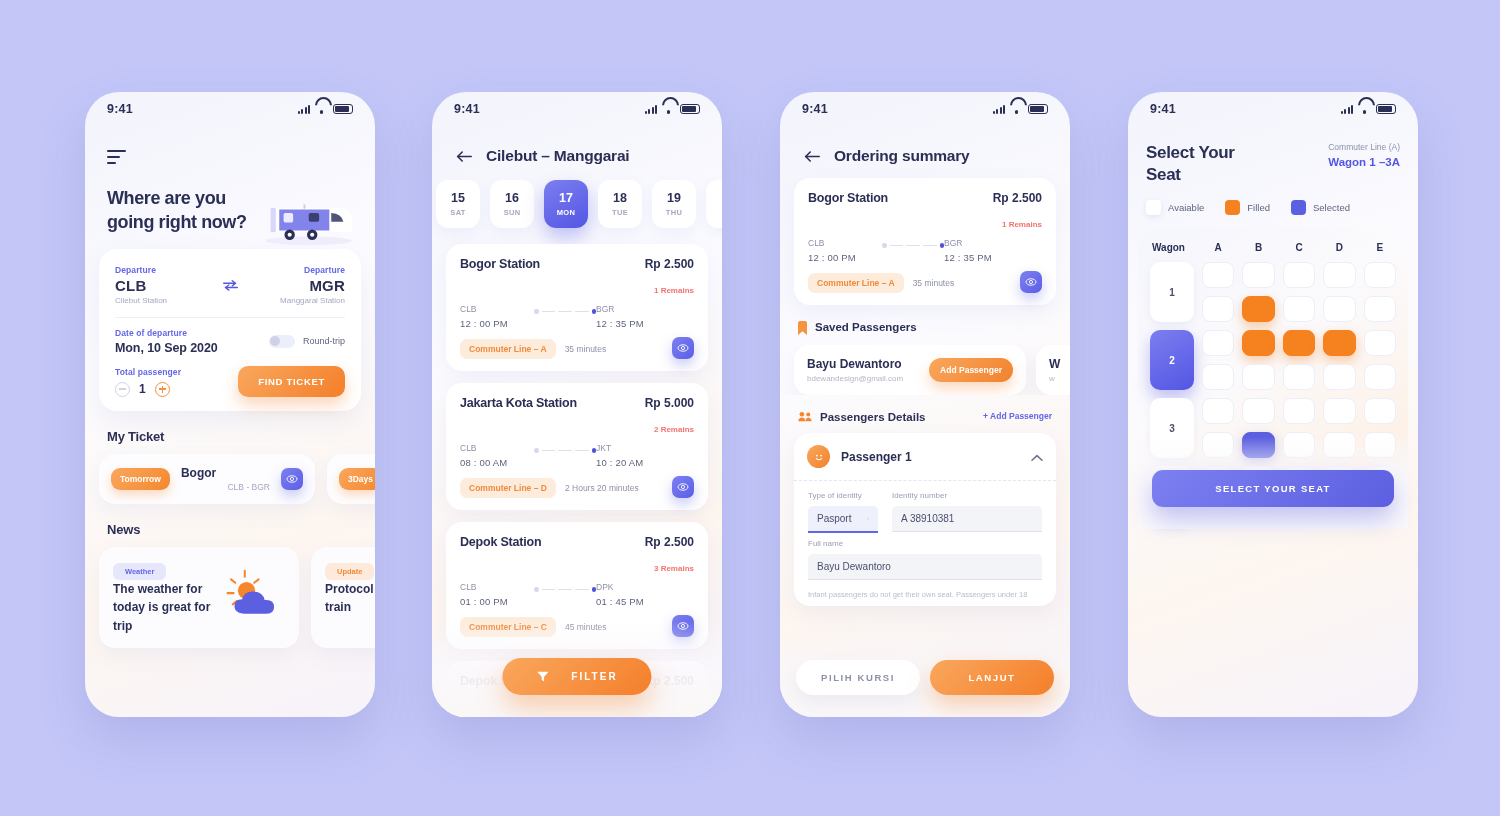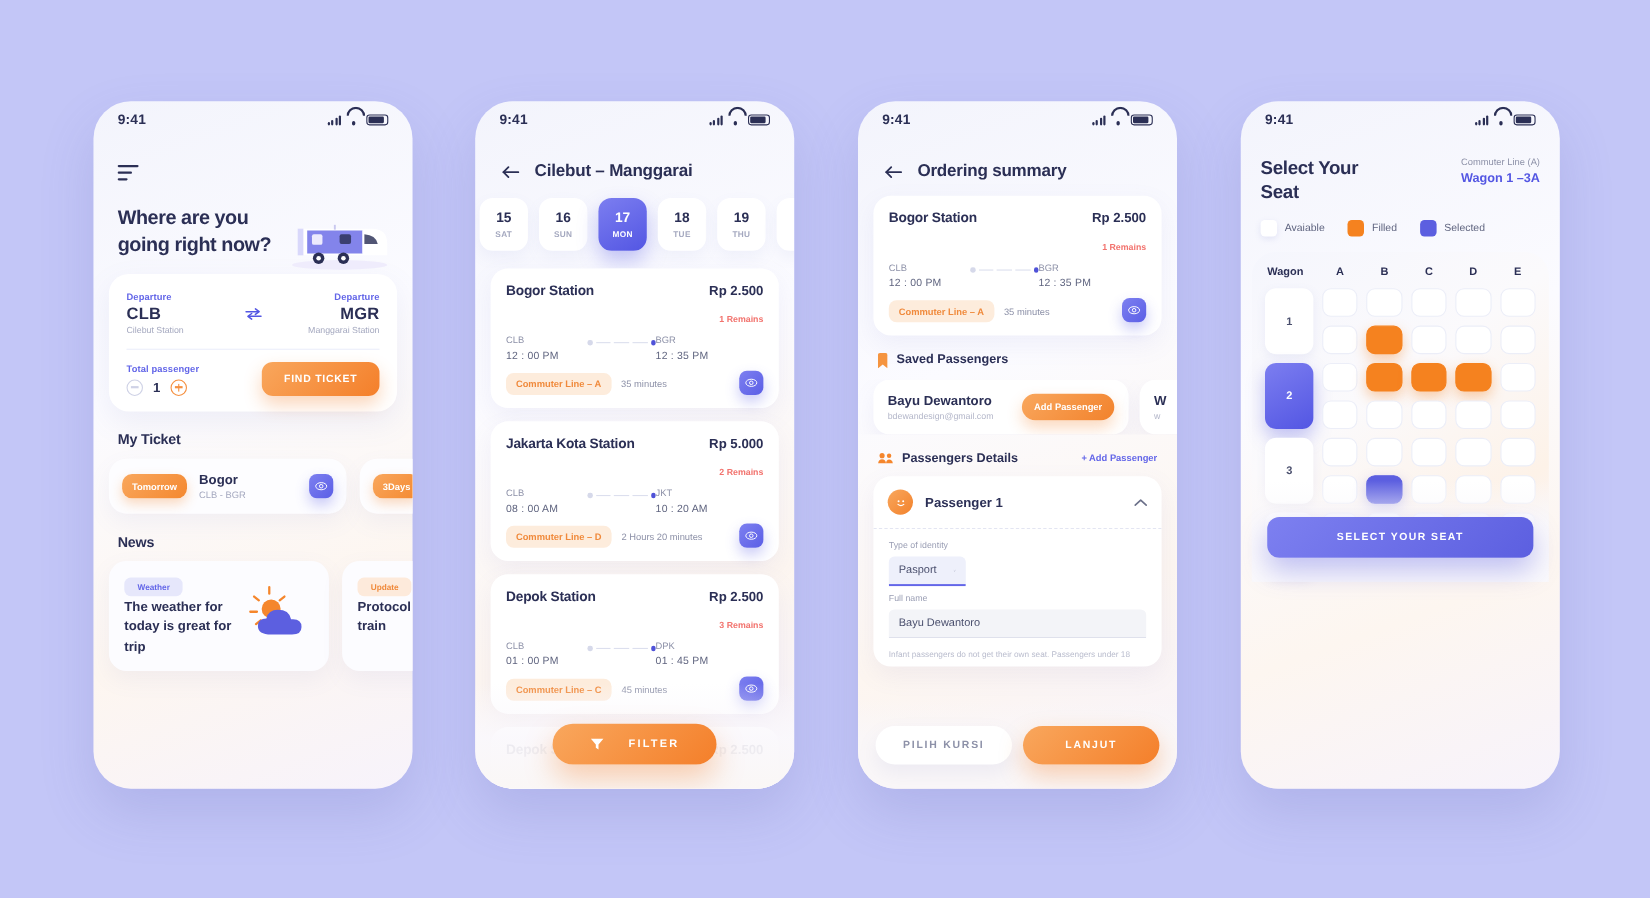--- a/index.html
+++ b/index.html
@@ -102,21 +102,21 @@
     flex:none;width:216px;background:#fdfdff;border-radius:16px;padding:12px 12px;
     display:flex;align-items:center;gap:11px;box-shadow:0 8px 20px rgba(120,125,200,.08);
   }
   .pill-orange{
     background:linear-gradient(135deg,#f9a75d,#f4882f);color:#fff;border-radius:9px;
     font-size:8.5px;font-weight:bold;padding:6px 9px;white-space:nowrap;
     box-shadow:0 5px 11px rgba(244,136,47,.3);
   }
   .tk-mid{flex:1;}
   .tk-name{font-size:12px;font-weight:bold;color:#2b2f55;}
-  .tk-sub{font-size:8.5px;color:#a4a8bf;margin-top:2px;}
+  .tk-sub{font-size:8.5px;color:#a4a8bf;margin-top:2px;text-align:right;}
   .eye{
     width:22px;height:22px;border-radius:7px;flex:none;cursor:pointer;
     background:linear-gradient(135deg,#7d80f0,#5b5ee6);
     display:flex;align-items:center;justify-content:center;
     box-shadow:0 6px 13px rgba(91,94,230,.33);
   }
   .eye svg{width:12px;height:12px;}
   .news-card{
     flex:none;width:200px;background:#fcfcff;border-radius:16px;padding:13px 14px;
     box-shadow:0 8px 20px rgba(120,125,200,.08);position:relative;min-height:92px;
@@ -327,20 +327,32 @@
             <path d="M8 7 L4 10 L8 13" stroke="#5356e3" stroke-width="1.6" fill="none" stroke-linecap="round" stroke-linejoin="round"></path>
           </svg>
         </div>
         <div class="sc-col right">
           <div class="lbl-blue">Departure</div>
           <div class="code">MGR</div>
           <div class="sub">Manggarai Station</div>
         </div>
       </div>
       <div class="divider"></div>
+      <div class="sc-row2">
+        <div>
+          <div class="lbl-blue">Date of departure</div>
+          <div class="datebig">Mon, 10 Sep 2020</div>
+        </div>
+        <div class="toggle-wrap">
+          <div class="toggle">
+              <i></i>
+            </div>
+          <div class="rt-lbl">Round-trip</div>
+        </div>
+      </div>
       <div class="sc-row3">
         <div>
           <div class="lbl-blue">Total passenger</div>
           <div class="stepper">
             <div class="circ"></div>
             <div class="cnt">1</div>
             <div class="circ plus"></div>
           </div>
         </div>
         <button class="btn-orange">FIND TICKET</button>
@@ -691,20 +703,24 @@
         <div class="frow">
           <div class="fgrp" style="width:70px">
             <span class="flabel">Type of identity</span>
             <div class="select">
               <span>Pasport</span>
               <svg width="9" height="6" viewBox="0 0 10 7">
                   <path d="M1 1.4 L5 5.2 L9 1.4" stroke="#4a4f6d" stroke-width="1.5" fill="none" stroke-linecap="round" stroke-linejoin="round"></path>
                 </svg>
             </div>
           </div>
+          <div class="fgrp" style="flex:1">
+            <span class="flabel">Identity number</span>
+            <input class="inp" value="A 38910381" style="">
+          </div>
         </div>
         <div class="fgrp" style="margin-top:6px">
           <span class="flabel">Full name</span>
           <input class="inp" value="Bayu Dewantoro" style="">
         </div>
         <div class="note">Infant passengers do not get their own seat. Passengers under 18</div>
       </div>
     </div>
 
     <div class="btm-bar">

